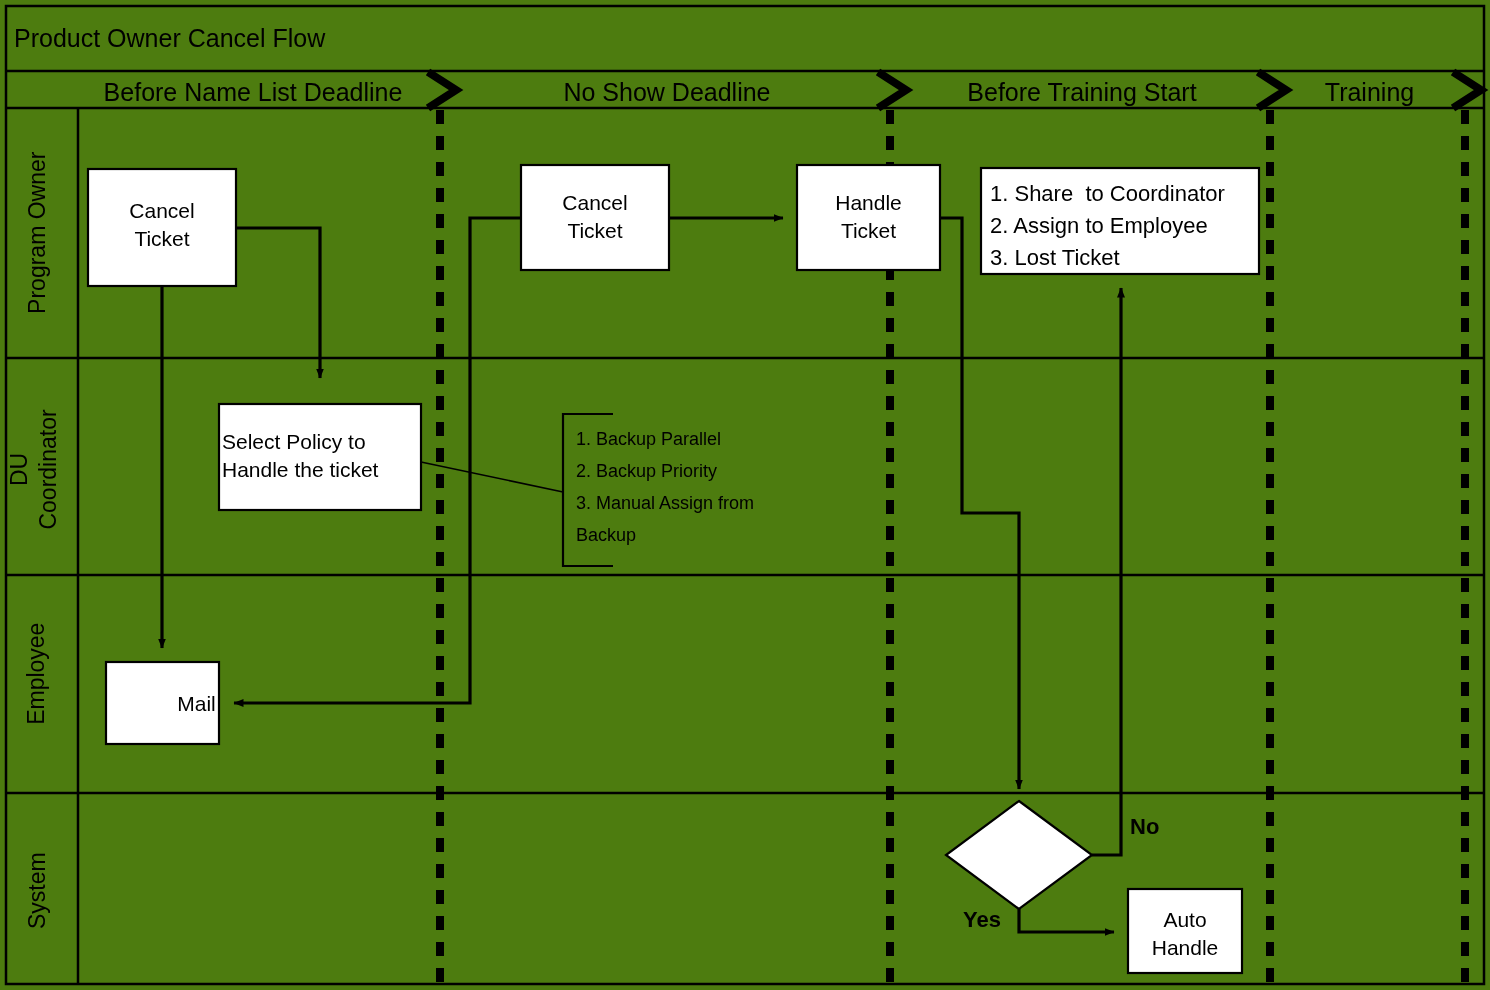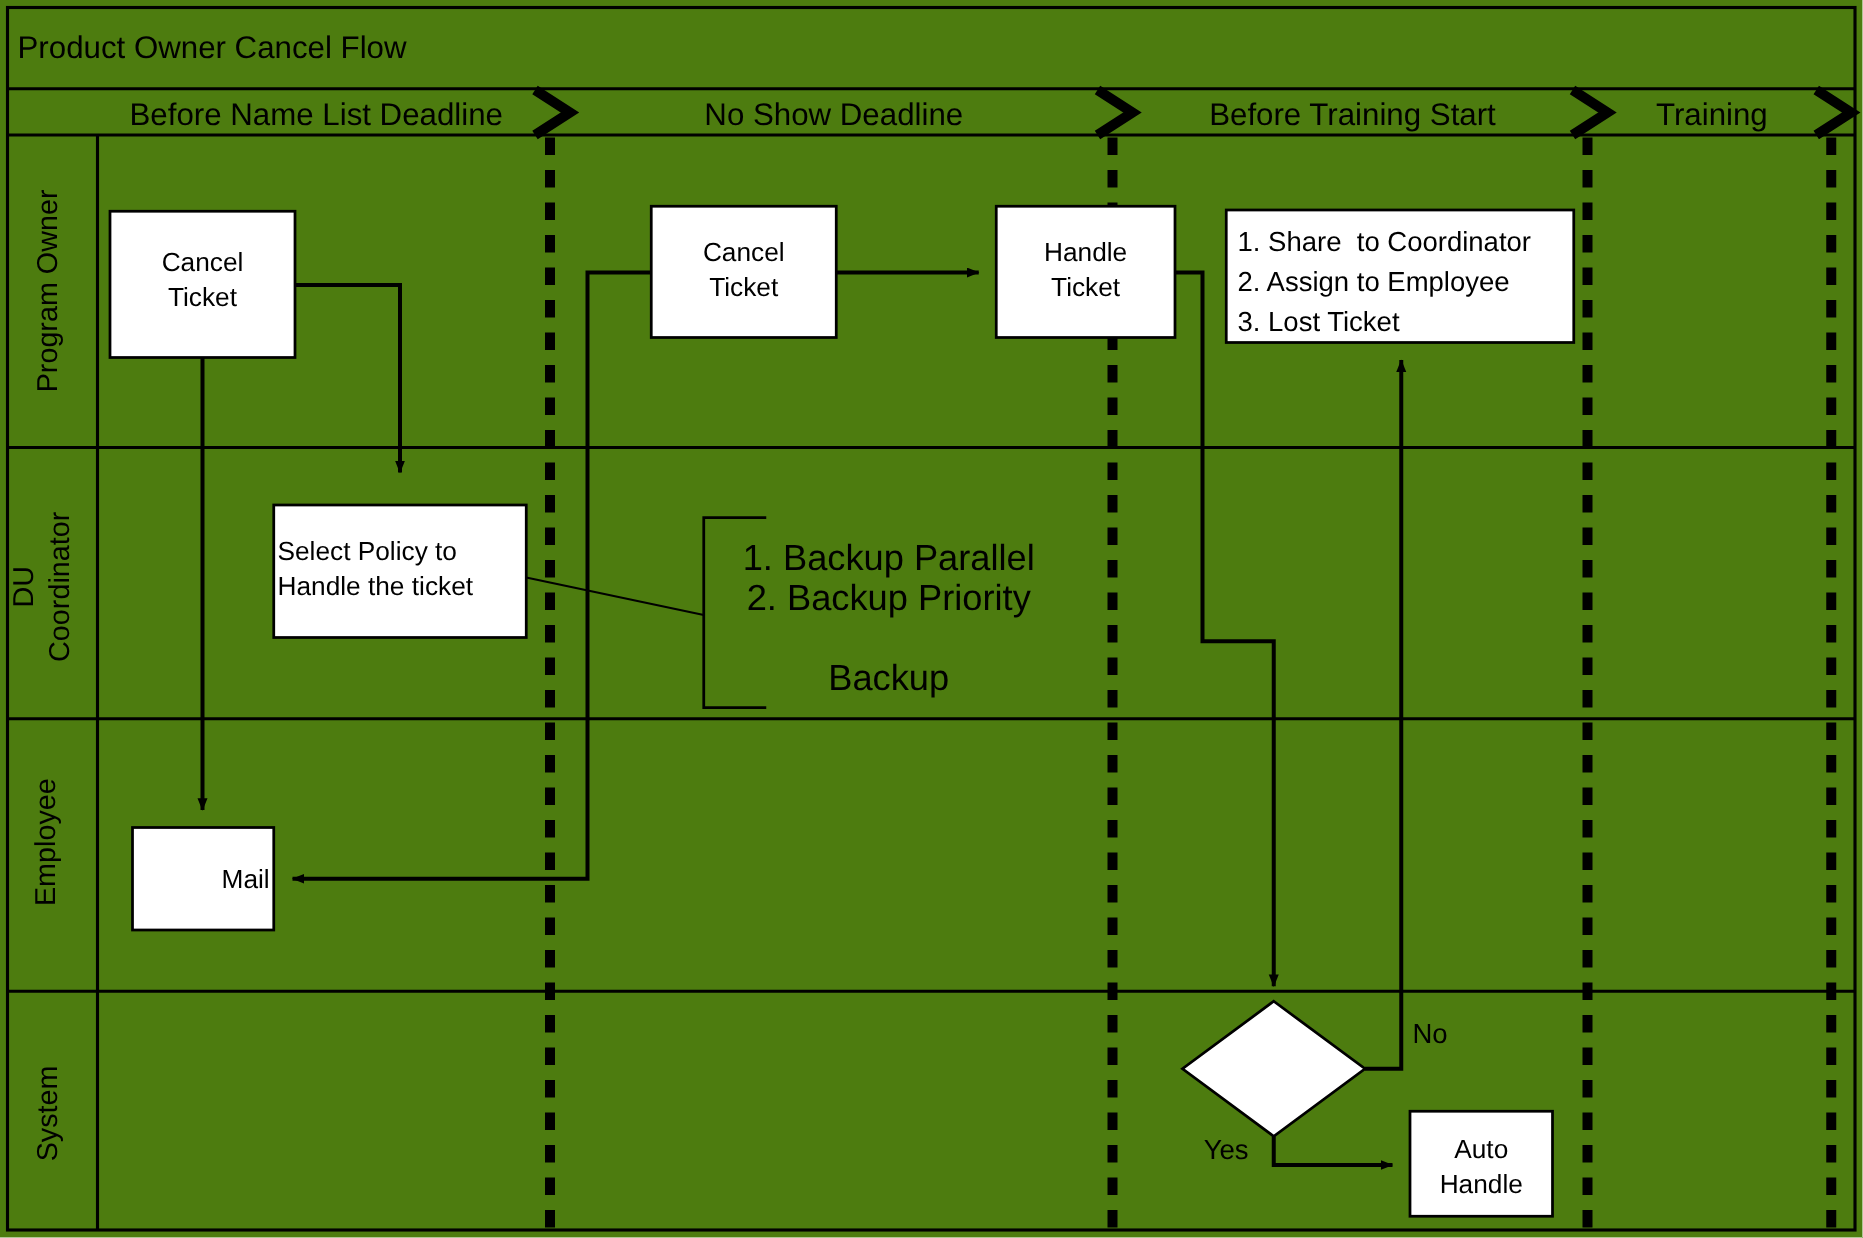--- a/index.html
+++ b/index.html
@@ -6,22 +6,22 @@
   body{font-family:"Liberation Sans", sans-serif;color:#000;}
   #canvas{position:relative;width:1490px;height:990px;overflow:hidden;background:#4d7c0f;}
   #svgroot{position:absolute;left:0;top:0;width:1490px;height:990px;}
   .lbl{position:absolute;font-family:"Liberation Sans", sans-serif;color:#000;
        white-space:pre;line-height:1.28;}
   .diagram-title{font-size:25px;}
   .phase-label{font-size:25px;text-align:center;}
   .lane-label{font-size:23px;white-space:pre;text-align:center;}
   .node-text{font-size:21px;text-align:center;line-height:1.35;}
   .list-text{font-size:22px;text-align:left;line-height:1.45;}
-  .note-text{font-size:29px;text-align:center;line-height:1.45;}
-  .edge-label{font-size:22px;}
+  .note-text{font-size:18px;text-align:left;line-height:1.45;}
+  .edge-label{font-size:22px;font-weight:bold;}
 </style>
 </head>
 <body>
 
 <div id="canvas">
 
   <svg id="svgroot" viewBox="0 0 1490 990">
     <defs>
       <marker id="arrowF" markerWidth="12" markerHeight="12" refX="9.5" refY="4" orient="auto" markerUnits="userSpaceOnUse">
         <path d="M0,0 L10,4 L0,8 z" fill="#000"></path>
@@ -118,18 +118,19 @@
   <div class="lbl node-text" style="left:222px;top:428px;width:196px;text-align:left;">Select Policy to<br>Handle the ticket</div>
   <div class="lbl node-text" style="left:106px;top:690px;width:113px;padding-left:34px;">Mail</div>
   <div class="lbl node-text" style="left:1128px;top:906px;width:114px;">Auto<br>Handle</div>
 
   <div class="lbl list-text" style="left:990px;top:178px;width:270px;">1. Share  to Coordinator</div>
   <div class="lbl list-text" style="left:990px;top:210px;width:270px;">2. Assign to Employee</div>
   <div class="lbl list-text" style="left:990px;top:242px;width:270px;">3. Lost Ticket</div>
 
   <div class="lbl note-text" style="left:576px;top:426px;width:270px;">1. Backup Parallel</div>
   <div class="lbl note-text" style="left:576px;top:458px;width:270px;">2. Backup Priority</div>
+  <div class="lbl note-text" style="left:576px;top:490px;width:270px;">3. Manual Assign from</div>
   <div class="lbl note-text" style="left:576px;top:522px;width:270px;">Backup</div>
 
   <div class="lbl edge-label" style="left:1130px;top:813px;">No</div>
   <div class="lbl edge-label" style="left:963px;top:906px;">Yes</div>
 
 </div>
 
 </body></html>

